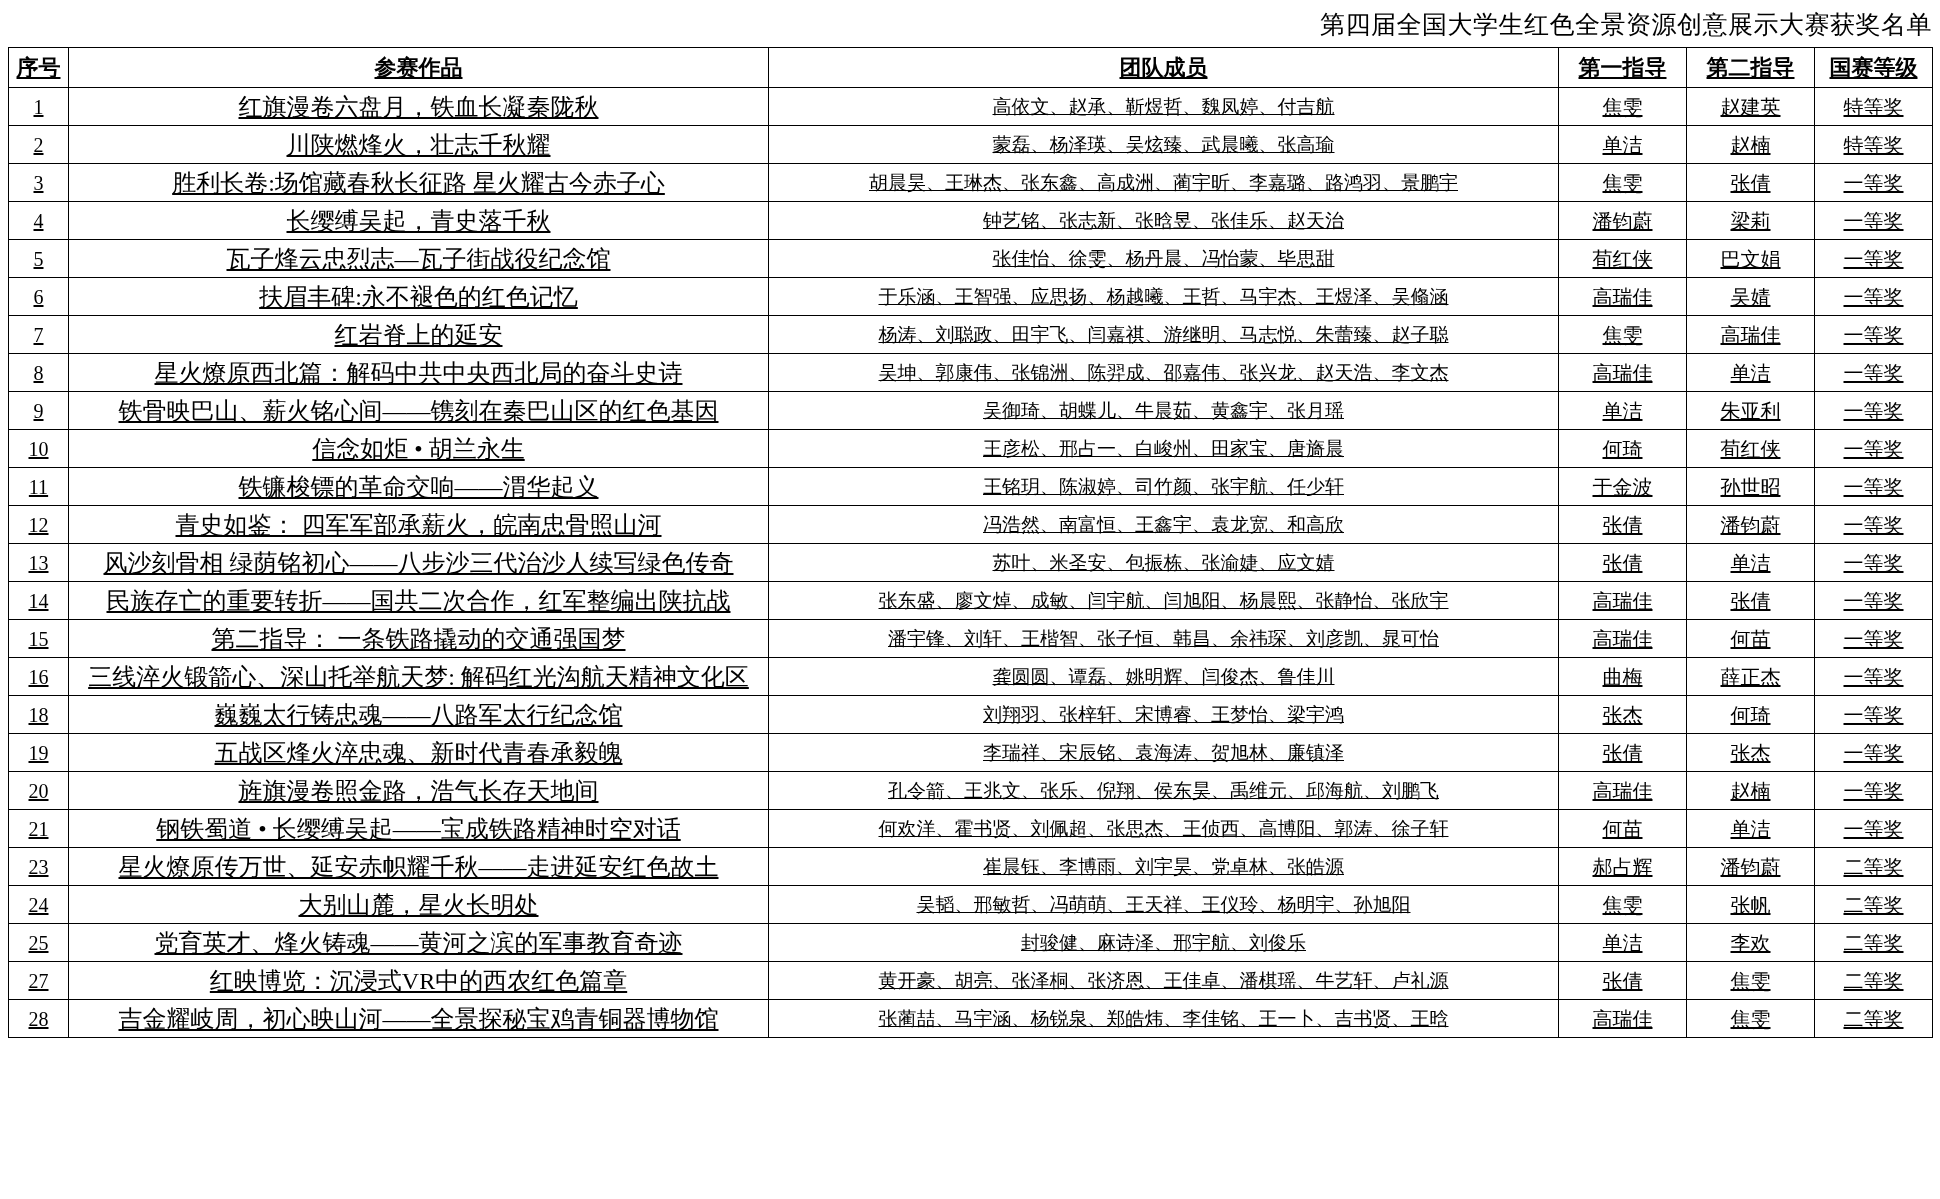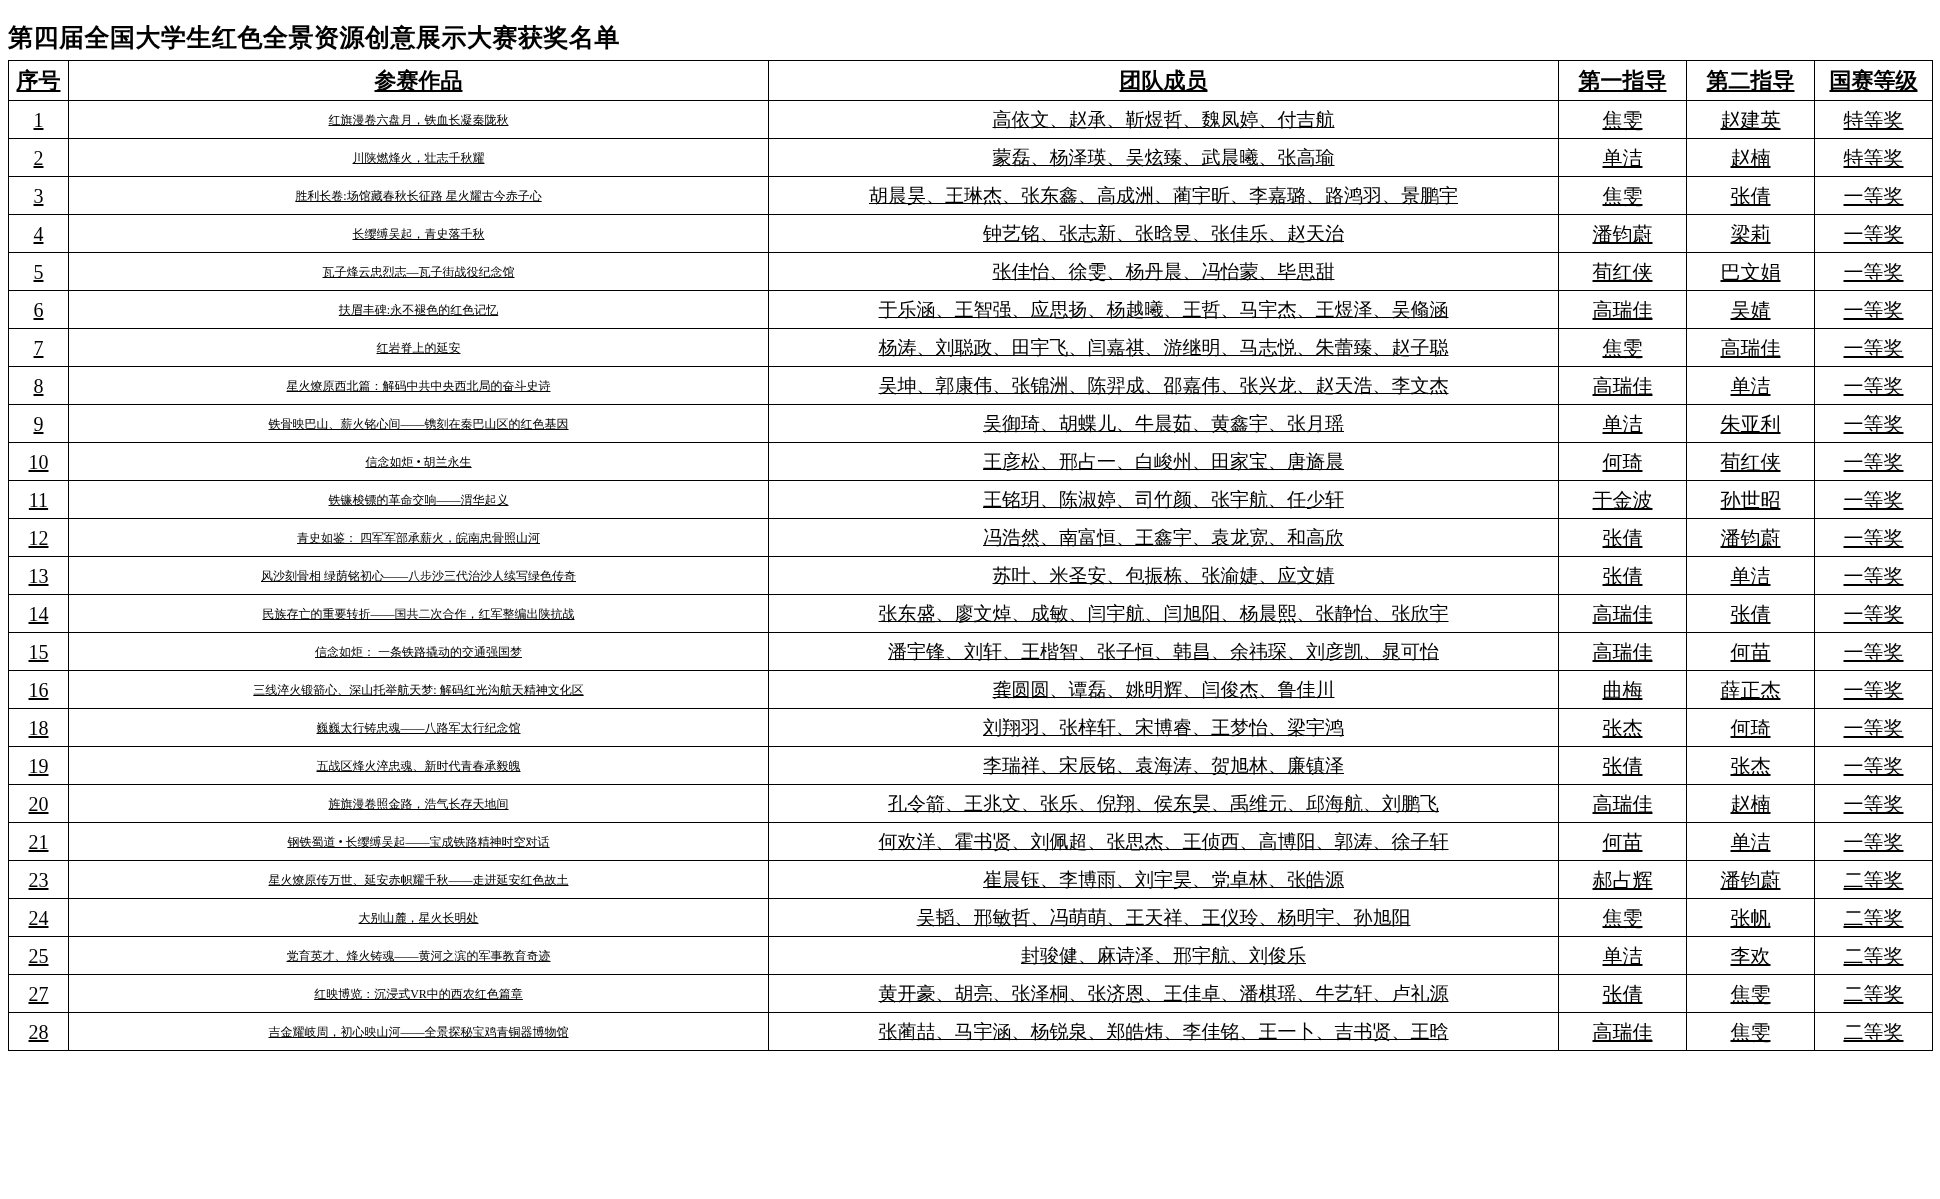--- a/index.html
+++ b/index.html
@@ -11,25 +11,25 @@
     width: 1940px;
     font-family: "Liberation Serif", "DejaVu Serif", serif;
     color: #000000;
   }
   .page {
     width: 1940px;
     box-sizing: border-box;
     padding: 0 8px;
   }
   .doc-title {
-    text-align: left;
+    text-align: right;
     font-size: 25px;
-    font-weight: bold;
+    font-weight: normal;
     line-height: 34px;
-    padding: 21px 0 5px 0;
+    padding: 8px 0 5px 0;
     letter-spacing: 0.5px;
   }
   table.award-table {
     border-collapse: collapse;
     width: 1924px;
     table-layout: fixed;
     font-size: 20px;
     text-decoration: underline;
   }
   table.award-table th,
@@ -47,21 +47,21 @@
     font-weight: bold;
     font-size: 22px;
     height: 39px;
   }
   .col-idx   { width: 60px; }
   .col-work  { width: 700px; }
   .col-team  { width: 790px; }
   .col-sup1  { width: 128px; }
   .col-sup2  { width: 128px; }
   .col-level { width: 118px; }
-  td.work-cell { font-size: 12px; margin-top: 8px; }
+  td.work-cell { font-size: 24px; margin-top: 8px; }
   td.team-cell { font-size: 19px; }
 </style>
 </head>
 <body>
 
 <div class="page">
   <div class="doc-title">第四届全国大学生红色全景资源创意展示大赛获奖名单</div>
 
   <table class="award-table">
     <colgroup>
@@ -190,21 +190,21 @@
         <tr>
           <td>14</td>
           <td class="work-cell">民族存亡的重要转折——国共二次合作，红军整编出陕抗战</td>
           <td class="team-cell">张东盛、廖文焯、成敏、闫宇航、闫旭阳、杨晨熙、张静怡、张欣宇</td>
           <td>高瑞佳</td>
           <td>张倩</td>
           <td>一等奖</td>
         </tr>
         <tr>
           <td>15</td>
-          <td class="work-cell">信念如炬： 一条铁路撬动的交通强国梦</td>
+          <td class="work-cell">第二指导： 一条铁路撬动的交通强国梦</td>
           <td class="team-cell">潘宇锋、刘轩、王楷智、张子恒、韩昌、余祎琛、刘彦凯、晁可怡</td>
           <td>高瑞佳</td>
           <td>何苗</td>
           <td>一等奖</td>
         </tr>
         <tr>
           <td>16</td>
           <td class="work-cell">三线淬火锻箭心、深山托举航天梦: 解码红光沟航天精神文化区</td>
           <td class="team-cell">龚圆圆、谭磊、姚明辉、闫俊杰、鲁佳川</td>
           <td>曲梅</td>

